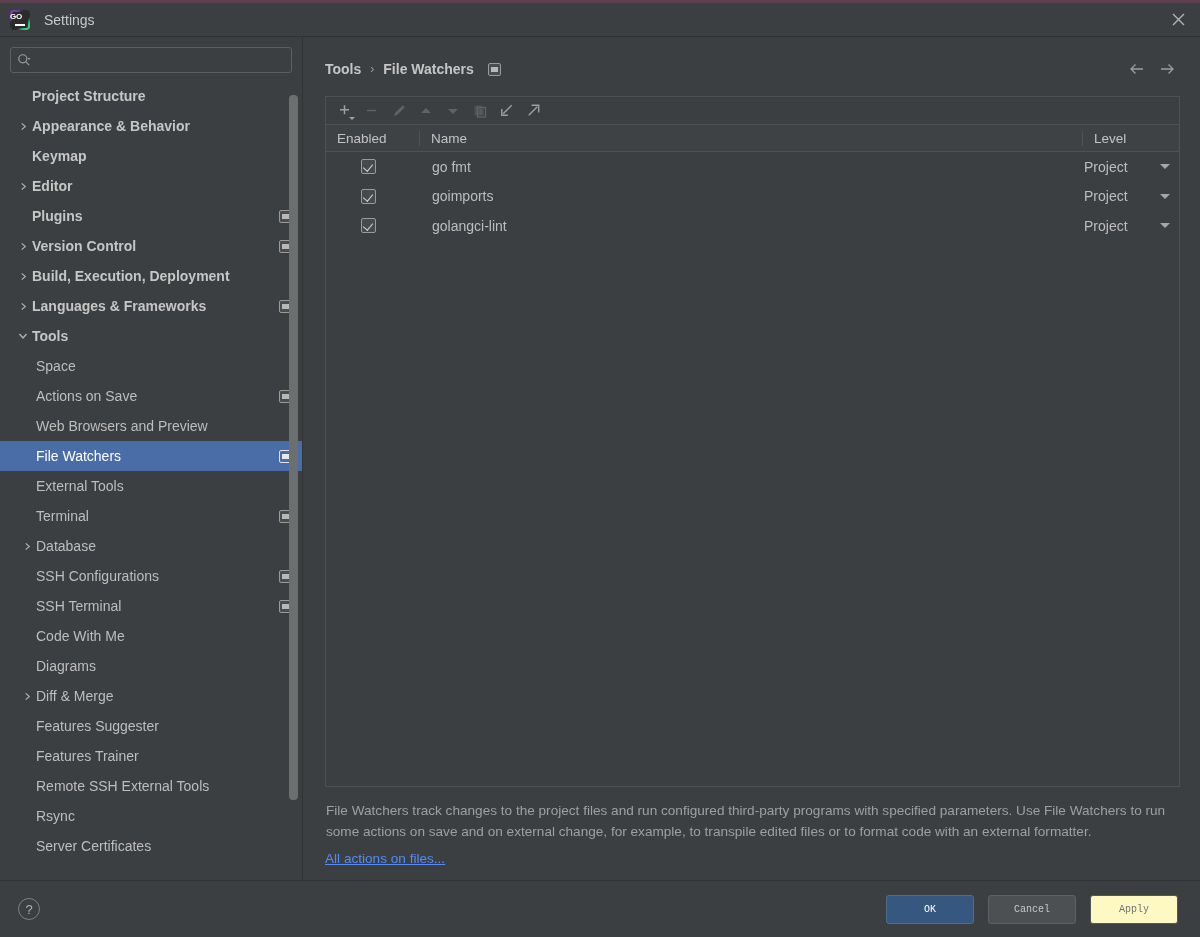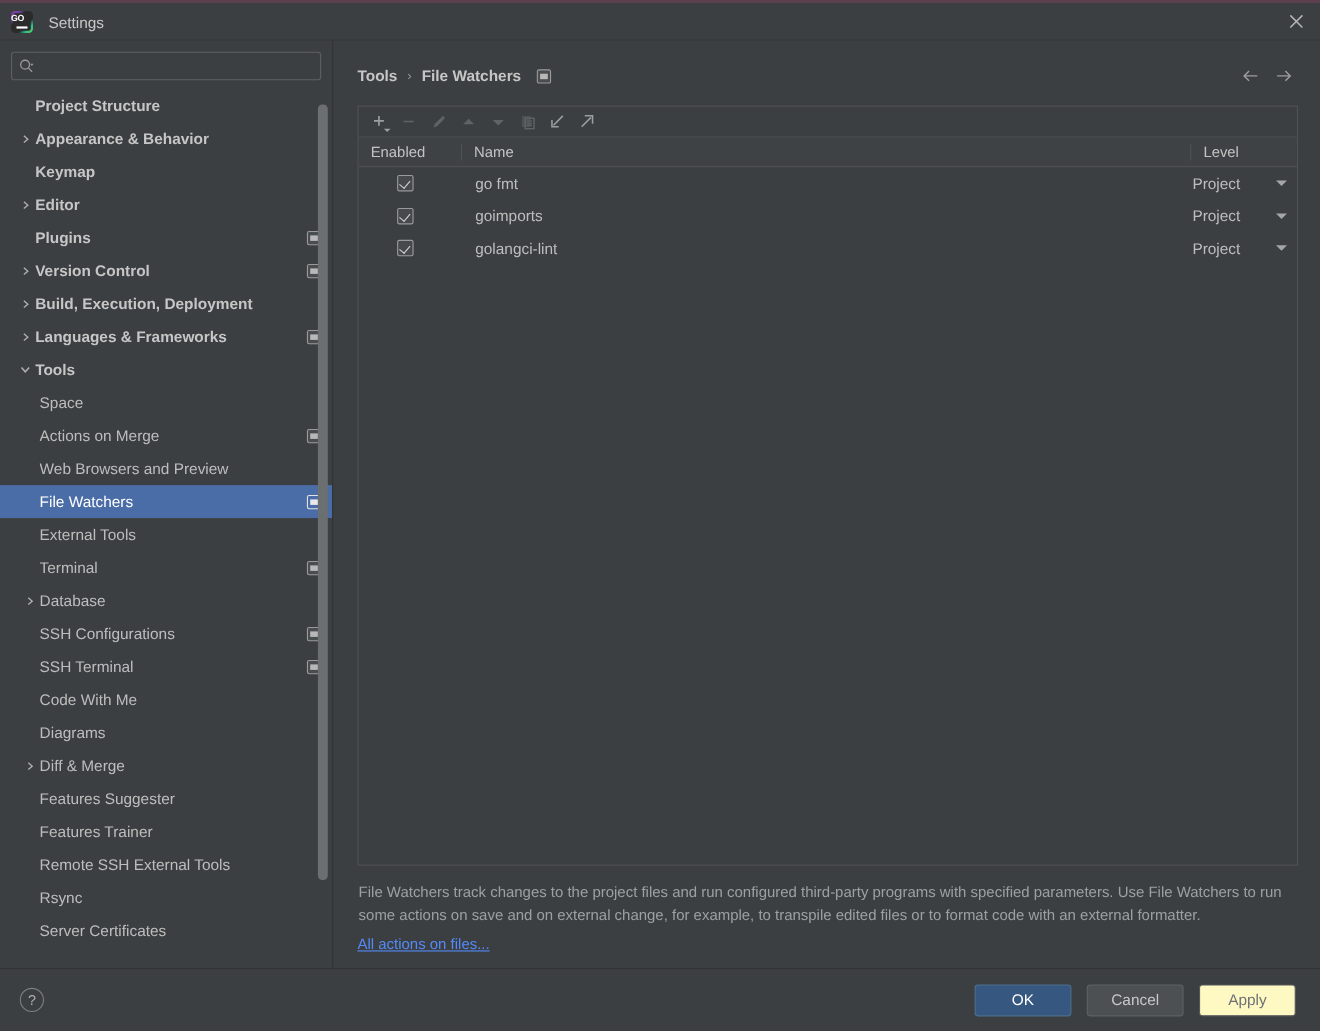--- a/index.html
+++ b/index.html
@@ -400,22 +400,22 @@
   }
   .footer .spacer { flex: 1 1 auto; }
   .btn {
     height: 29px;
     min-width: 88px;
     margin-left: 14px;
     border-radius: 3px;
     border: 1px solid #5e6163;
     background: #4c5052;
     color: #c8c8c8;
-    font-size: 14px;
-    font-family: Liberation Sans, sans-serif;
+    font-size: 10px;
+    font-family: Liberation Mono, monospace;
     display: flex;
     align-items: center;
     justify-content: center;
   }
   .btn.primary {
     background: #365880;
     border-color: #4c708c;
     color: #ffffff;
   }
   .btn.disabled {
@@ -523,21 +523,21 @@
                 <svg width="10" height="10" viewBox="0 0 10 10">
                   <path d="M1.5 3 L5 7 L8.5 3" stroke="currentColor" stroke-width="1.35" fill="none"></path>
                 </svg>
               </span>
               <span class="tree-label">Tools</span>
             </div>
             <div class="tree-row level1">
               <span class="tree-label">Space</span>
             </div>
             <div class="tree-row level1">
-              <span class="tree-label">Actions on Merge</span>
+              <span class="tree-label">Actions on Save</span>
               <span class="proj-badge"></span>
             </div>
             <div class="tree-row level1">
               <span class="tree-label">Web Browsers and Preview</span>
             </div>
             <div class="tree-row level1 selected">
               <span class="tree-label">File Watchers</span>
               <span class="proj-badge"></span>
             </div>
             <div class="tree-row level1">

